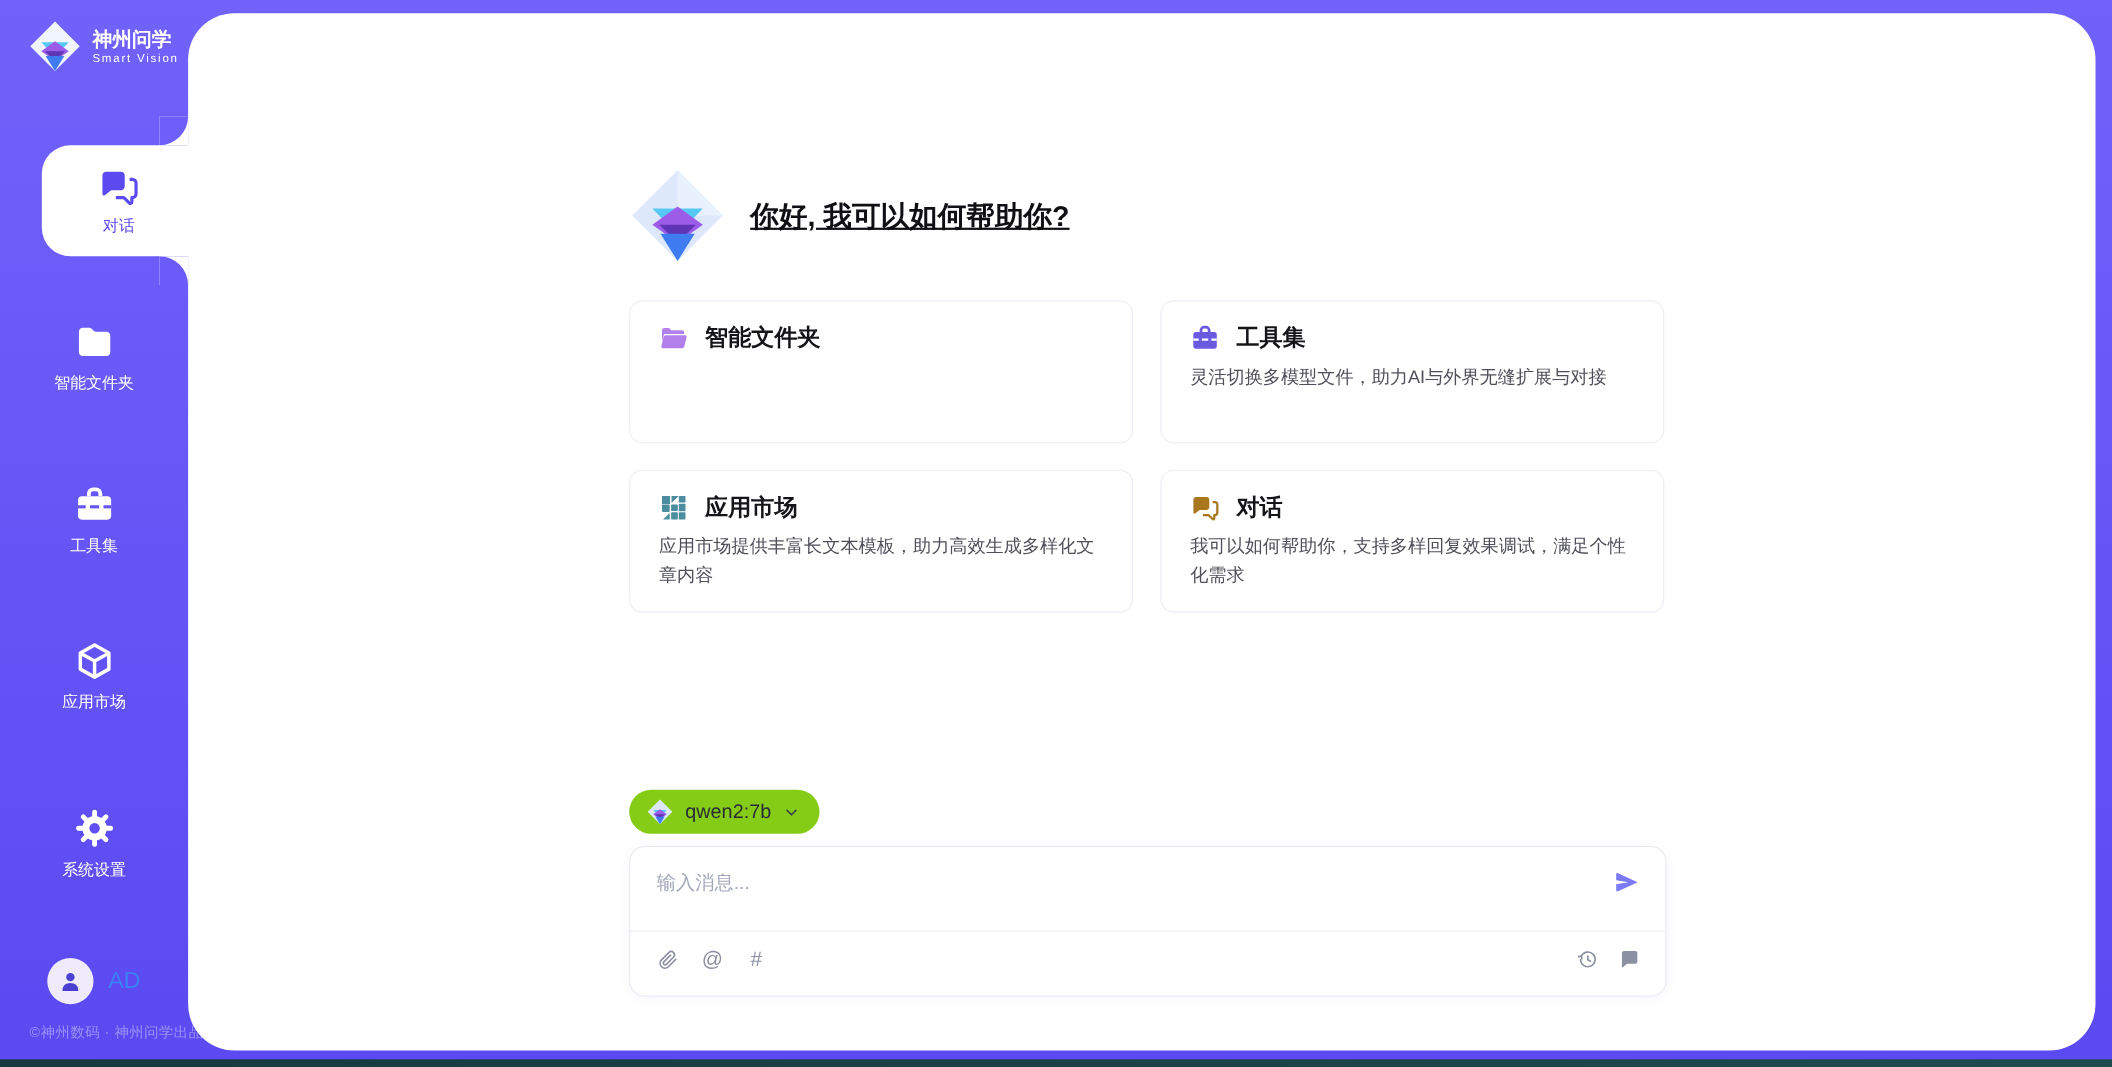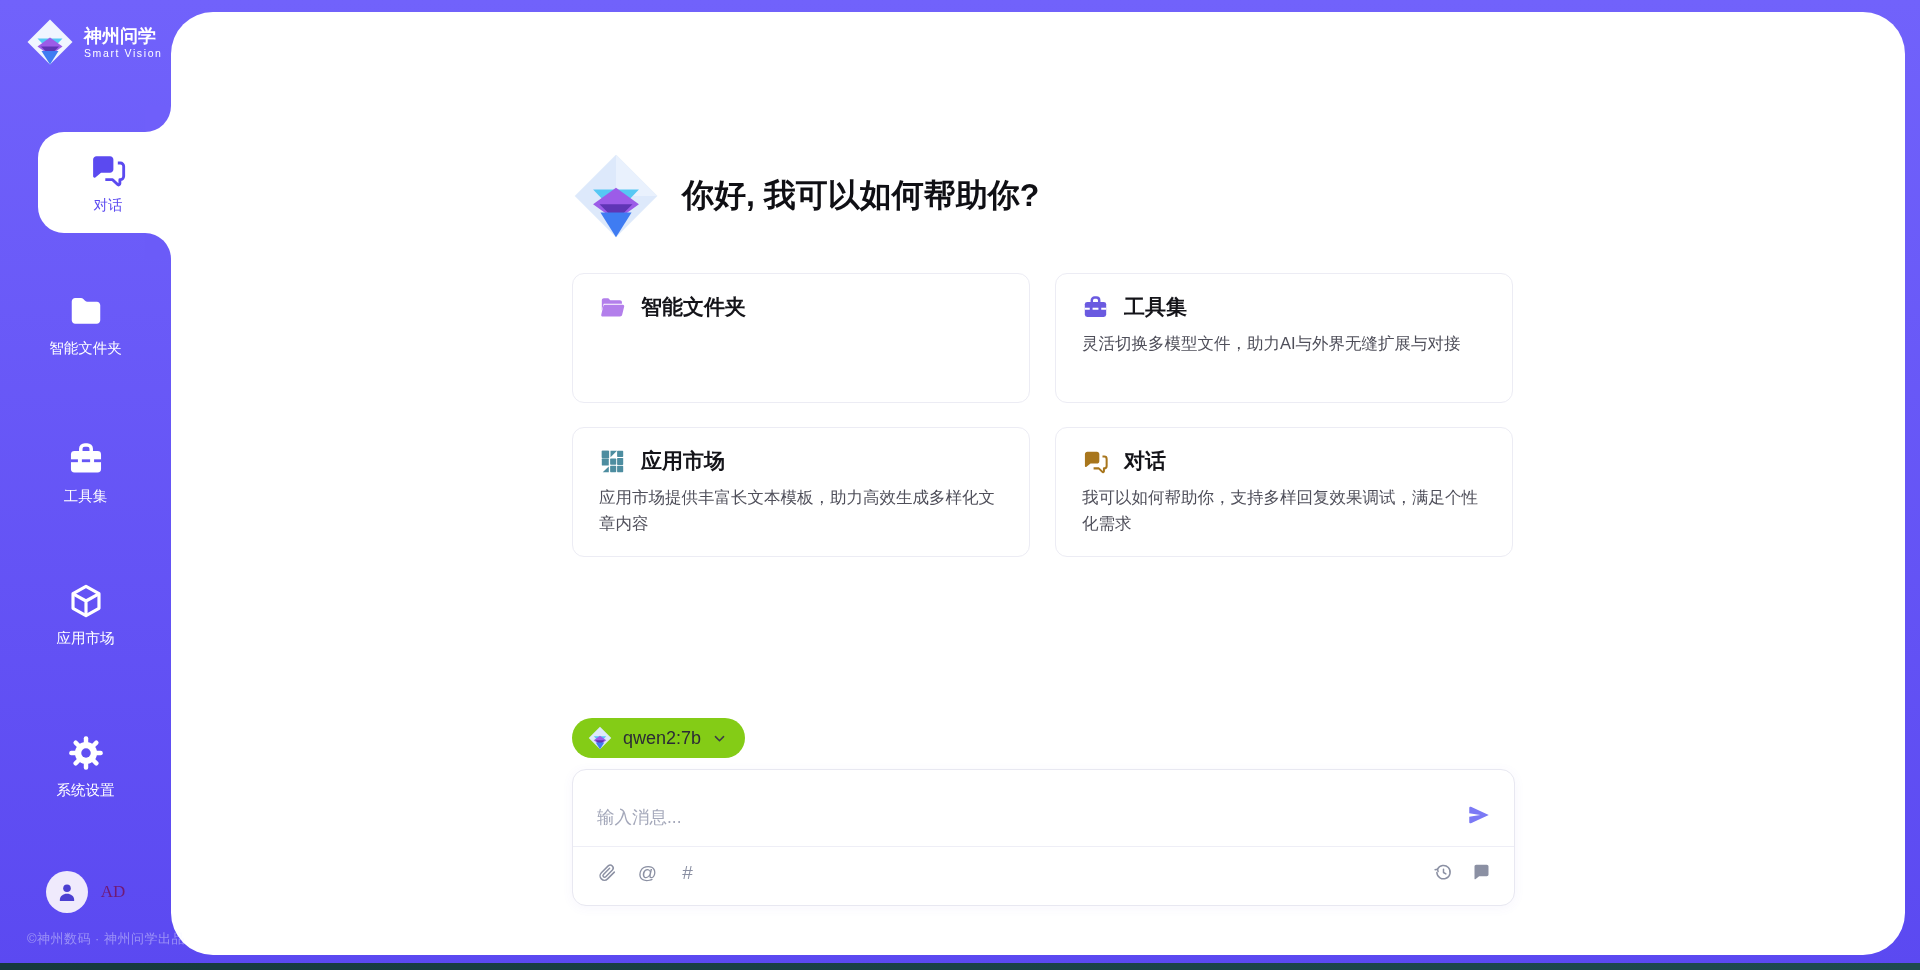--- a/index.html
+++ b/index.html
@@ -39,28 +39,28 @@
   }
   .nav-active svg { width:38px; height:38px; color:#5b4af0; }
   .nav-active .nav-label { color:#5b4af0; font-weight:500; }
   .fillet { position:absolute; left:145px; width:26px; height:26px; background:#fff; }
   .fillet::after { content:""; position:absolute; inset:0; }
   .fillet-top { top:106px; } .fillet-top::after { background:#6f5ffa; border-bottom-right-radius:26px; }
   .fillet-bottom { top:233px; } .fillet-bottom::after { background:#6b5bf8; border-top-right-radius:26px; }
   .user-row { position:absolute; left:0; top:871px; width:171px; display:flex; align-items:center; justify-content:center; gap:13px; cursor:pointer; }
   .avatar { width:42px; height:42px; border-radius:50%; background:#efeafc; display:flex; align-items:center; justify-content:center; }
   .avatar svg { width:26px; height:26px; color:#4b3fd1; }
-  .user-name { color:#701a75; font-size:17px;font-family:Liberation Serif, serif; }
+  .user-name { color:#3b82f6; font-size:21px; }
   .copyright { position:absolute; left:6px; top:930px; width:200px; text-align:center;
     color:rgba(240,240,255,0.42); font-size:13px; letter-spacing:0.5px; }
   
   .content { position:absolute; left:572px; top:0; width:943px; }
   .greeting { position:absolute; top:152px; left:0; display:flex; align-items:center; gap:22px; }
   .greeting svg { width:88px; height:88px; }
-  .greeting h1 { font-size:32px; font-weight:bold; color:#0f0f14; }
+  .greeting h1 { font-size:26px; font-weight:bold; color:#0f0f14;text-decoration:underline; }
   .cards { position:absolute; top:273px; left:0; width:943px; display:grid;
     grid-template-columns:458px 458px; column-gap:25px; row-gap:24px; }
   .card {
     height:130px; background:#fff; border:1px solid #ececf4; border-radius:12px;
     padding:19px 26px; cursor:pointer;
   }
   .card-head { display:flex; align-items:center; gap:15px; }
   .card-head svg { width:27px; height:27px; }
   .card-title { font-size:21px; font-weight:bold; color:#141419; }
   .card-desc { margin-top:9px; font-size:16.5px; line-height:26px; color:#4f4f5a; }
@@ -70,21 +70,21 @@
     padding:0 18px 0 16px; cursor:pointer;
   }
   .model-pill svg.logo { width:24px; height:24px; }
   .model-name { font-size:18px; color:#2b2b36; }
   .model-pill svg.chev { width:15px; height:15px; color:#3c3c46; }
   .composer {
     position:absolute; top:769px; left:0; width:943px; height:137px;
     background:#fff; border:1px solid #e8e8f1; border-radius:14px;
     box-shadow:0 2px 12px rgba(90,80,210,0.05);
   }
-  .composer-row { display:flex; align-items:flex-end; height:58px; padding:6px 22px 0 24px; }
+  .composer-row { display:flex; align-items:center; height:58px; padding:6px 22px 0 24px; }
   .composer-row input { flex:1; border:none; outline:none; font-size:17.5px; color:#33333d;
     font-family:"Liberation Sans", sans-serif; background:transparent; }
   .composer-row input::placeholder { color:#a4a8ba; }
   .send-btn { width:26px; height:26px; color:#7b79f5; cursor:pointer; flex:0 0 auto; }
   .composer-divider { position:absolute; left:0; right:0; top:76px; border-top:1px solid #eeeef6; }
   .composer-toolbar { position:absolute; left:24px; right:22px; top:92px; display:flex; align-items:center; gap:19px; }
   .tool { width:21px; height:21px; color:#8b90a3; cursor:pointer; display:flex; align-items:center; justify-content:center; }
   .tool-char { font-size:19px; color:#8b90a3; line-height:21px; }
   .toolbar-right { margin-left:auto; display:flex; align-items:center; gap:17px; }
   svg { display:block; }

